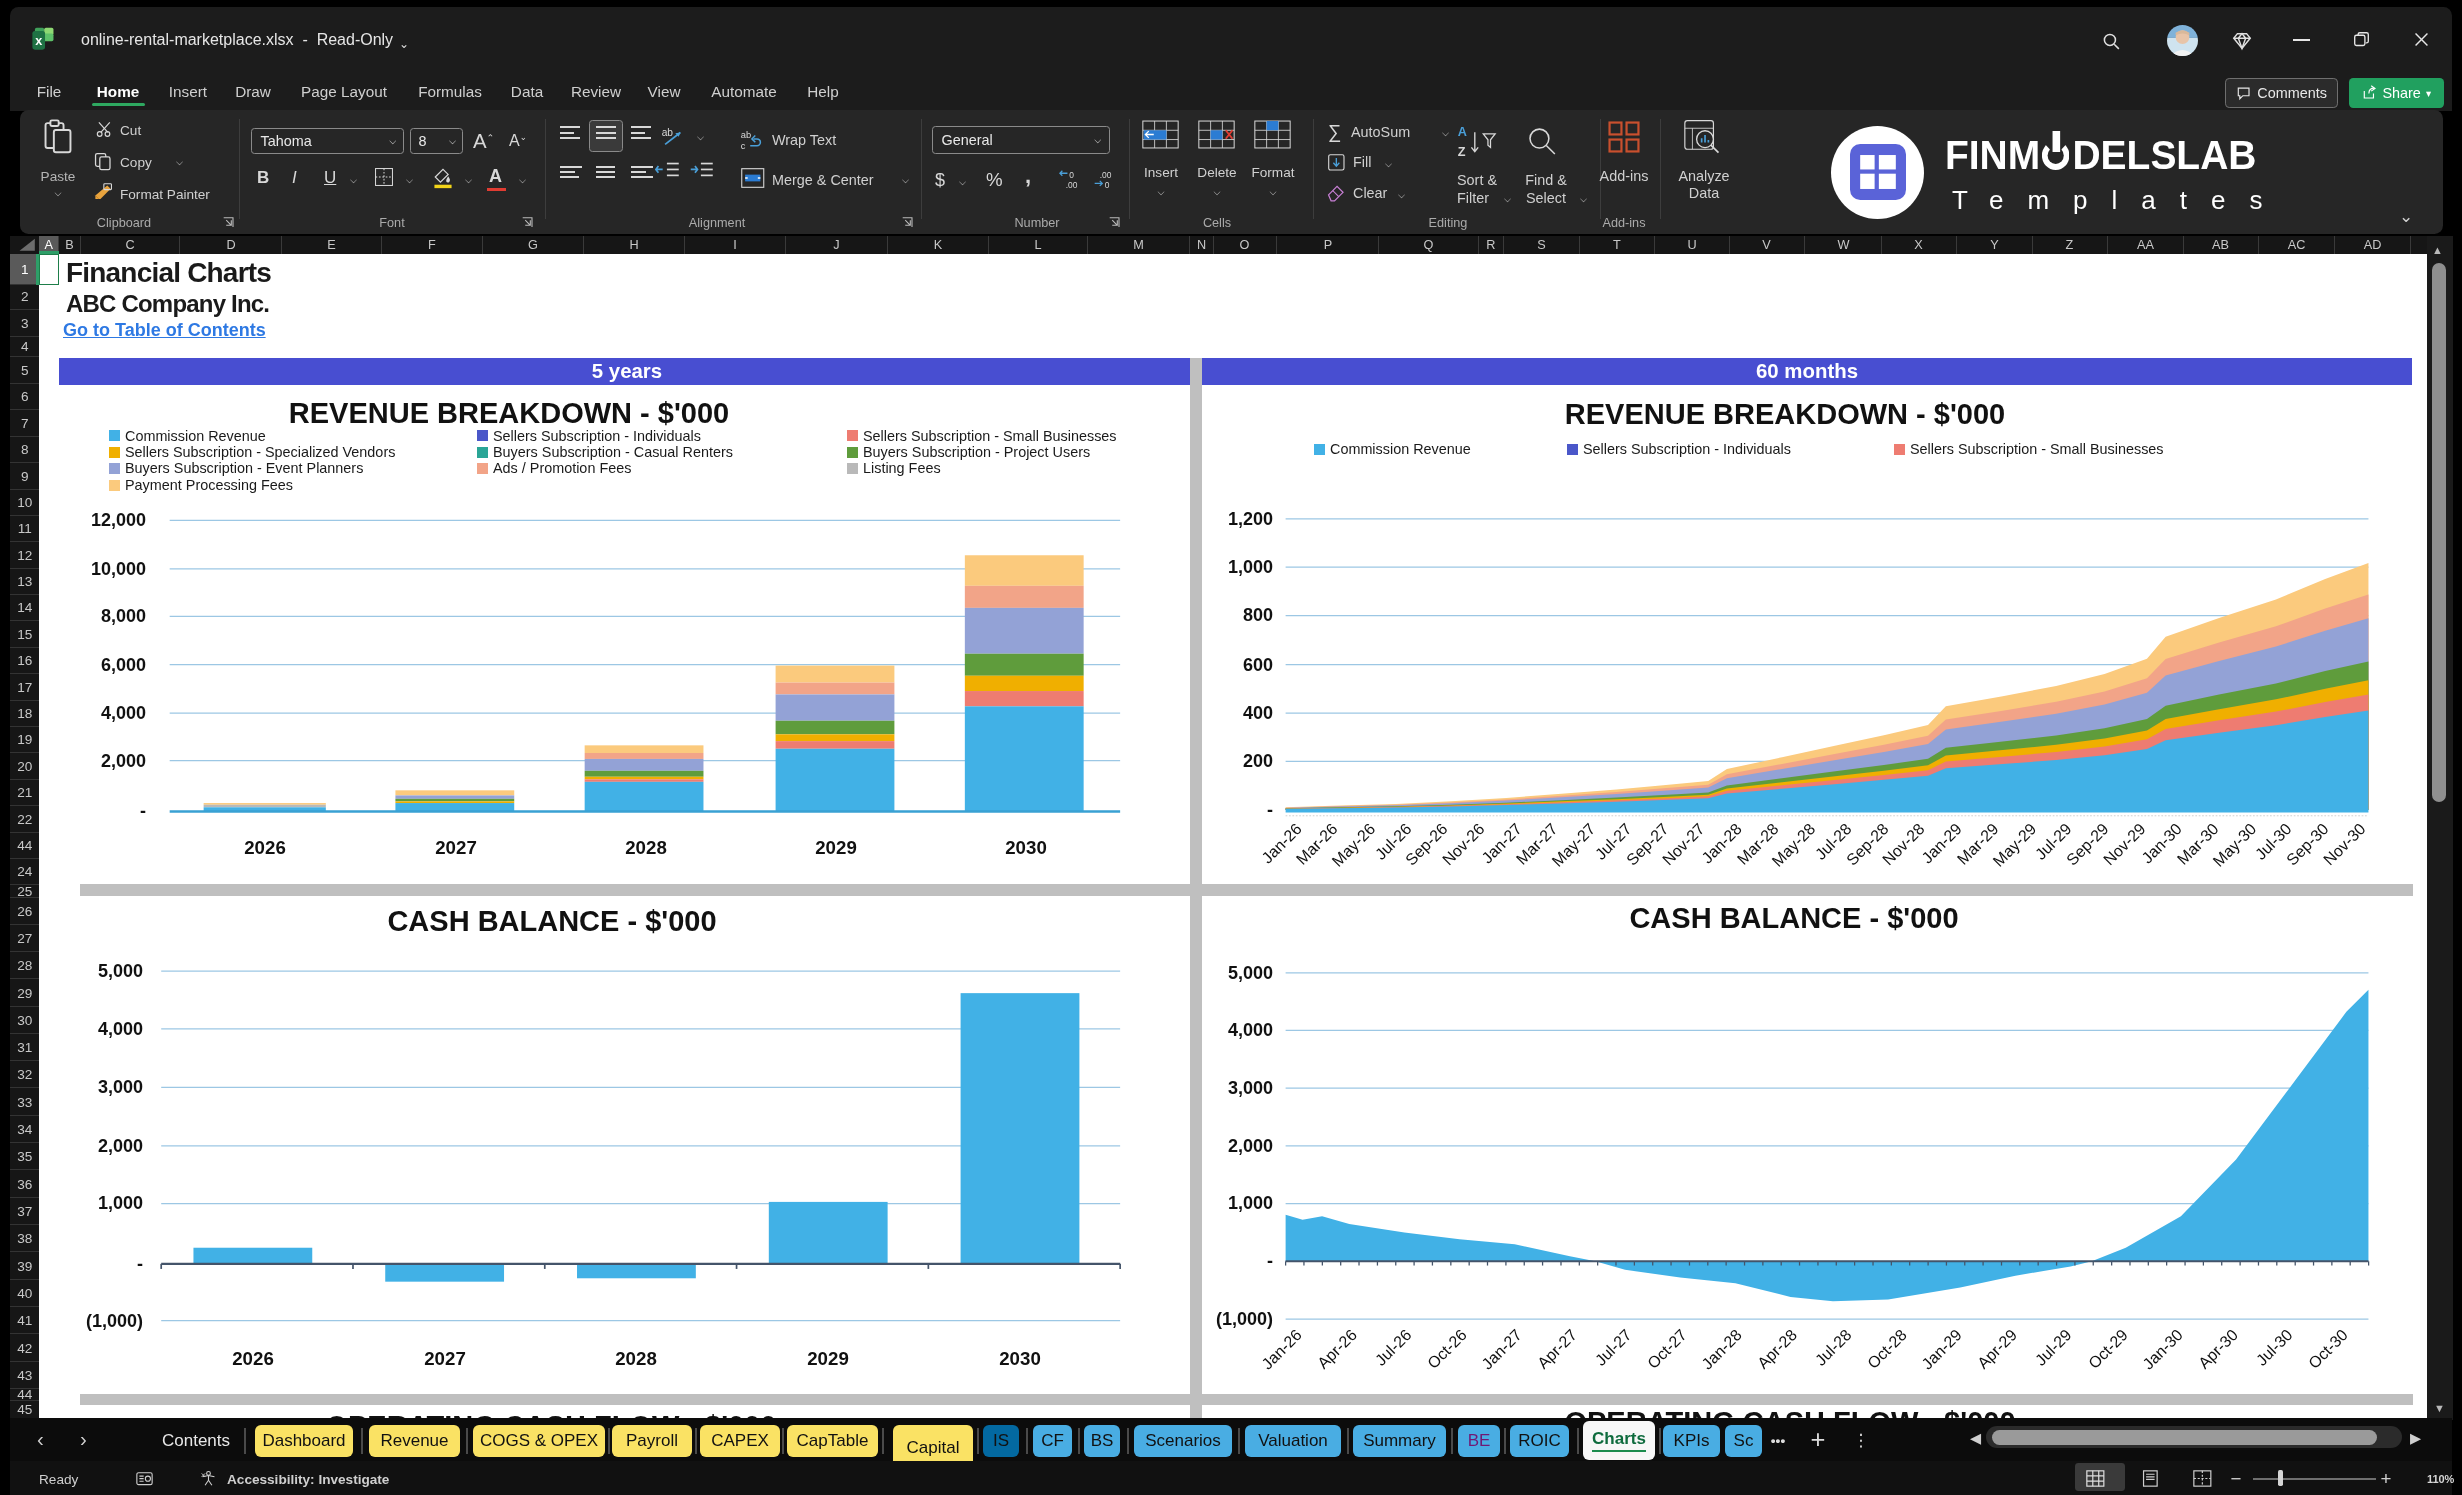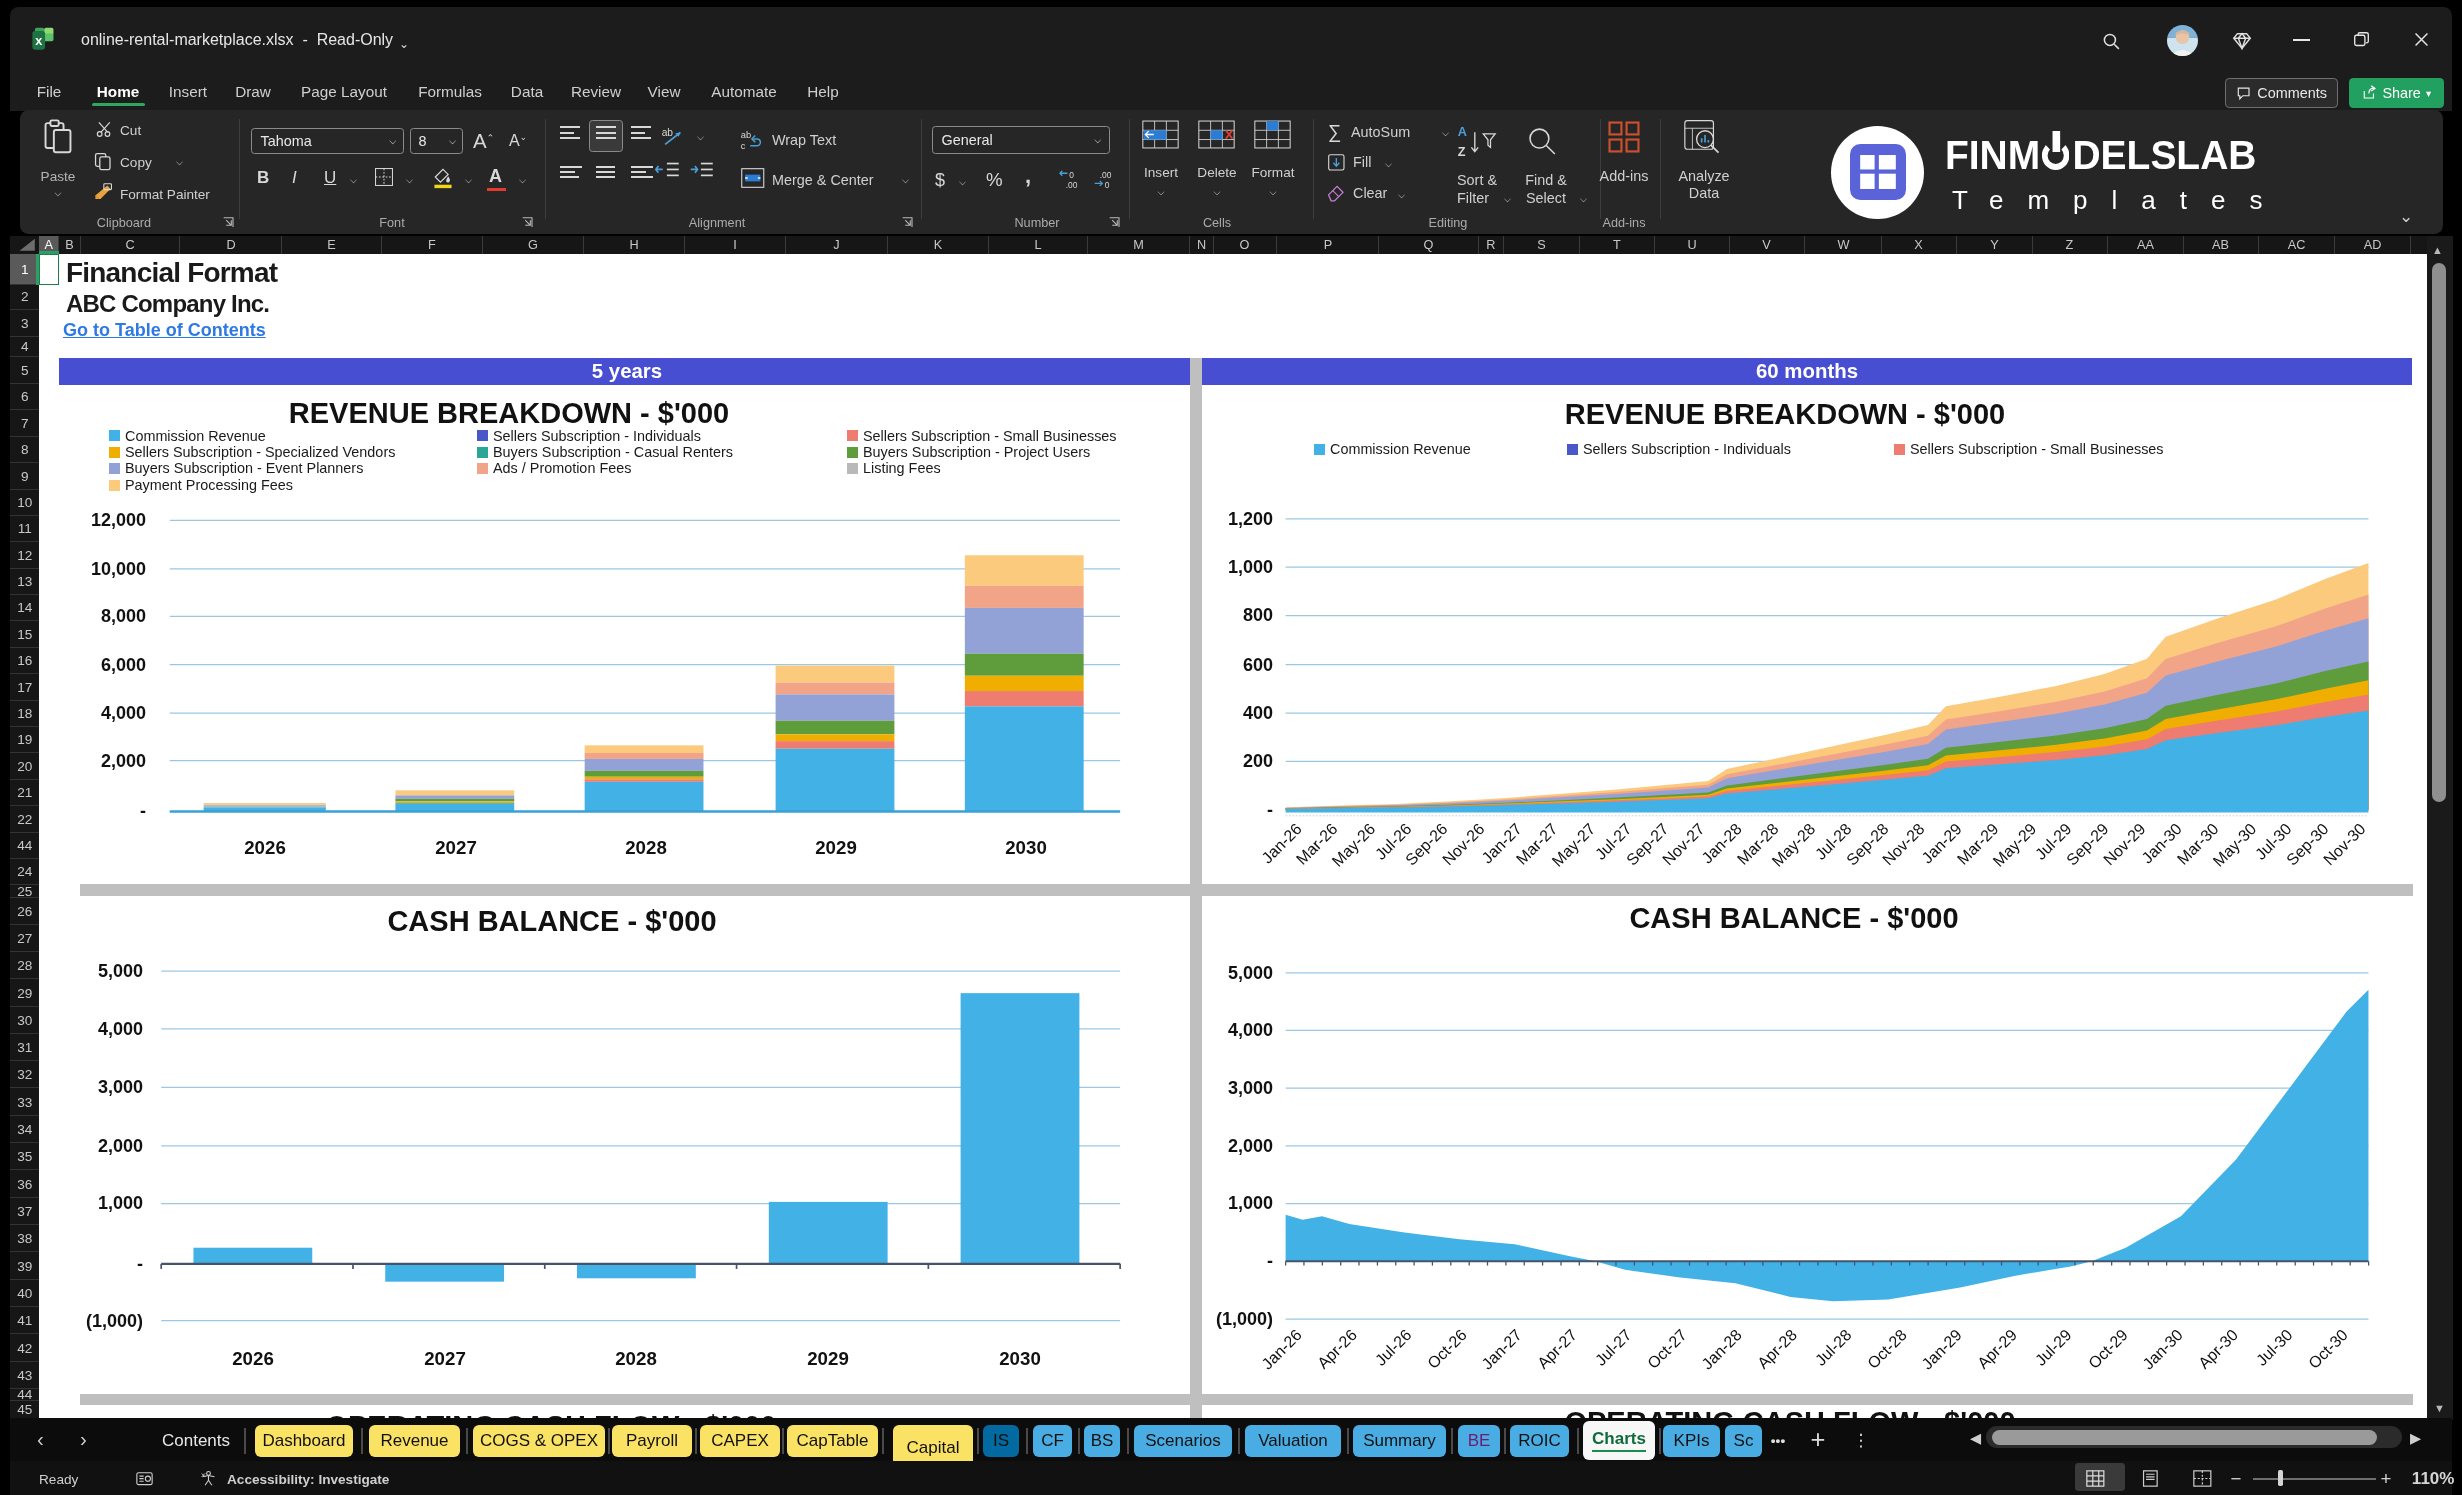--- a/index.html
+++ b/index.html
@@ -373,21 +373,21 @@
 <div style="position:absolute;left:10.2px;top:1253px;width:29px;height:27px;border-bottom:0.8px solid #333;color:#c8c8c8;font-size:13.6px;display:flex;align-items:center;justify-content:center;overflow:hidden">39</div>
 <div style="position:absolute;left:10.2px;top:1280px;width:29px;height:27px;border-bottom:0.8px solid #333;color:#c8c8c8;font-size:13.6px;display:flex;align-items:center;justify-content:center;overflow:hidden">40</div>
 <div style="position:absolute;left:10.2px;top:1307px;width:29px;height:27px;border-bottom:0.8px solid #333;color:#c8c8c8;font-size:13.6px;display:flex;align-items:center;justify-content:center;overflow:hidden">41</div>
 <div style="position:absolute;left:10.2px;top:1335px;width:29px;height:27px;border-bottom:0.8px solid #333;color:#c8c8c8;font-size:13.6px;display:flex;align-items:center;justify-content:center;overflow:hidden">42</div>
 <div style="position:absolute;left:10.2px;top:1362px;width:29px;height:27px;border-bottom:0.8px solid #333;color:#c8c8c8;font-size:13.6px;display:flex;align-items:center;justify-content:center;overflow:hidden">43</div>
 <div style="position:absolute;left:10.2px;top:1389px;width:29px;height:12px;border-bottom:0.8px solid #333;color:#c8c8c8;font-size:13.6px;display:flex;align-items:center;justify-content:center;overflow:hidden">44</div>
 <div style="position:absolute;left:10.2px;top:1401px;width:29px;height:18.3px;border-bottom:0.8px solid #333;color:#c8c8c8;font-size:13.6px;display:flex;align-items:center;justify-content:center;overflow:hidden">45</div>
 <div style="position:absolute;left:36px;top:254px;width:2.5px;height:31px;background:#2e9e68"></div>
 <div style="position:absolute;left:39px;top:254px;width:2388px;height:1166px;overflow:hidden" id="sheet">
 <div style="position:absolute;left:0px;top:0px;width:20.4px;height:31px;border:1.7px solid #1e7e4a"></div>
-<div style="position:absolute;left:27px;top:2.5px;font-size:28px;font-weight:700;color:#1a1a1a;letter-spacing:-0.8px">Financial Format</div>
+<div style="position:absolute;left:27px;top:2.5px;font-size:28px;font-weight:700;color:#1a1a1a;letter-spacing:-0.8px">Financial Charts</div>
 <div style="position:absolute;left:27px;top:36px;font-size:24px;font-weight:700;color:#1a1a1a;letter-spacing:-0.8px">ABC Company Inc.</div>
 <div style="position:absolute;left:24px;top:66px;font-size:18px;font-weight:700;color:#2e79e3;text-decoration:underline">Go to Table of Contents</div>
 <div style="position:absolute;left:20.4px;top:104px;width:2353px;height:27px;background:#484ed1"></div>
 <div style="position:absolute;left:588px;top:117px;transform:translate(-50%,-50%);font-size:20.4px;font-weight:700;color:#fff">5 years</div>
 <div style="position:absolute;left:1768px;top:117px;transform:translate(-50%,-50%);font-size:20.4px;font-weight:700;color:#fff">60 months</div>
 <div style="position:absolute;left:41px;top:630px;width:2333px;height:12px;background:#bfbfbf"></div>
 <div style="position:absolute;left:41px;top:1140px;width:2333px;height:11px;background:#bfbfbf"></div>
 <div style="position:absolute;left:1151px;top:104px;width:12px;height:1062px;background:#bfbfbf"></div>
 <svg style="position:absolute;left:0;top:0" width="2388" height="1166" viewBox="0 0 2814 1374">
 <line x1="154" y1="314" x2="1274" y2="314" stroke="#9cc7e4" stroke-width="1.5"></line>
@@ -724,13 +724,13 @@
     <path d="M6 5 h10 M6 8 h10 M6 11 h10"></path>
   </svg>
 <svg class="abs" style="left:2193px;top:1470px" width="18.7" height="17" viewBox="0 0 22 20" fill="none" stroke="#cfcfcf" stroke-width="1.4">
     <rect x="1" y="1" width="20" height="18"></rect>
     <path d="M11 1 v18 M1 10 h20" stroke-dasharray="2.5 2"></path>
   </svg>
 <div style="position:absolute;left:2236px;top:1479px;transform:translate(-50%,-50%);font-size:18.7px;color:#cfcfcf;white-space:nowrap;">−</div>
 <div style="position:absolute;left:2253px;top:1478px;width:123px;height:1.7px;background:#6f6f6f"></div>
 <div style="position:absolute;left:2278px;top:1470px;width:5.1px;height:16px;background:#d5d5d5;border-radius:1.7px"></div>
 <div style="position:absolute;left:2386px;top:1479px;transform:translate(-50%,-50%);font-size:18.7px;color:#cfcfcf;white-space:nowrap;">+</div>
-<div style="position:absolute;right:7.6px;top:1479px;transform:translateY(-50%);font-size:17px;color:#d5d5d5;font-weight:700;white-space:nowrap;">110%</div>
+<div style="position:absolute;right:7.6px;top:1479px;transform:translateY(-50%);font-size:11px;color:#d5d5d5;font-weight:700;white-space:nowrap;">110%</div>
 
 </body></html>

